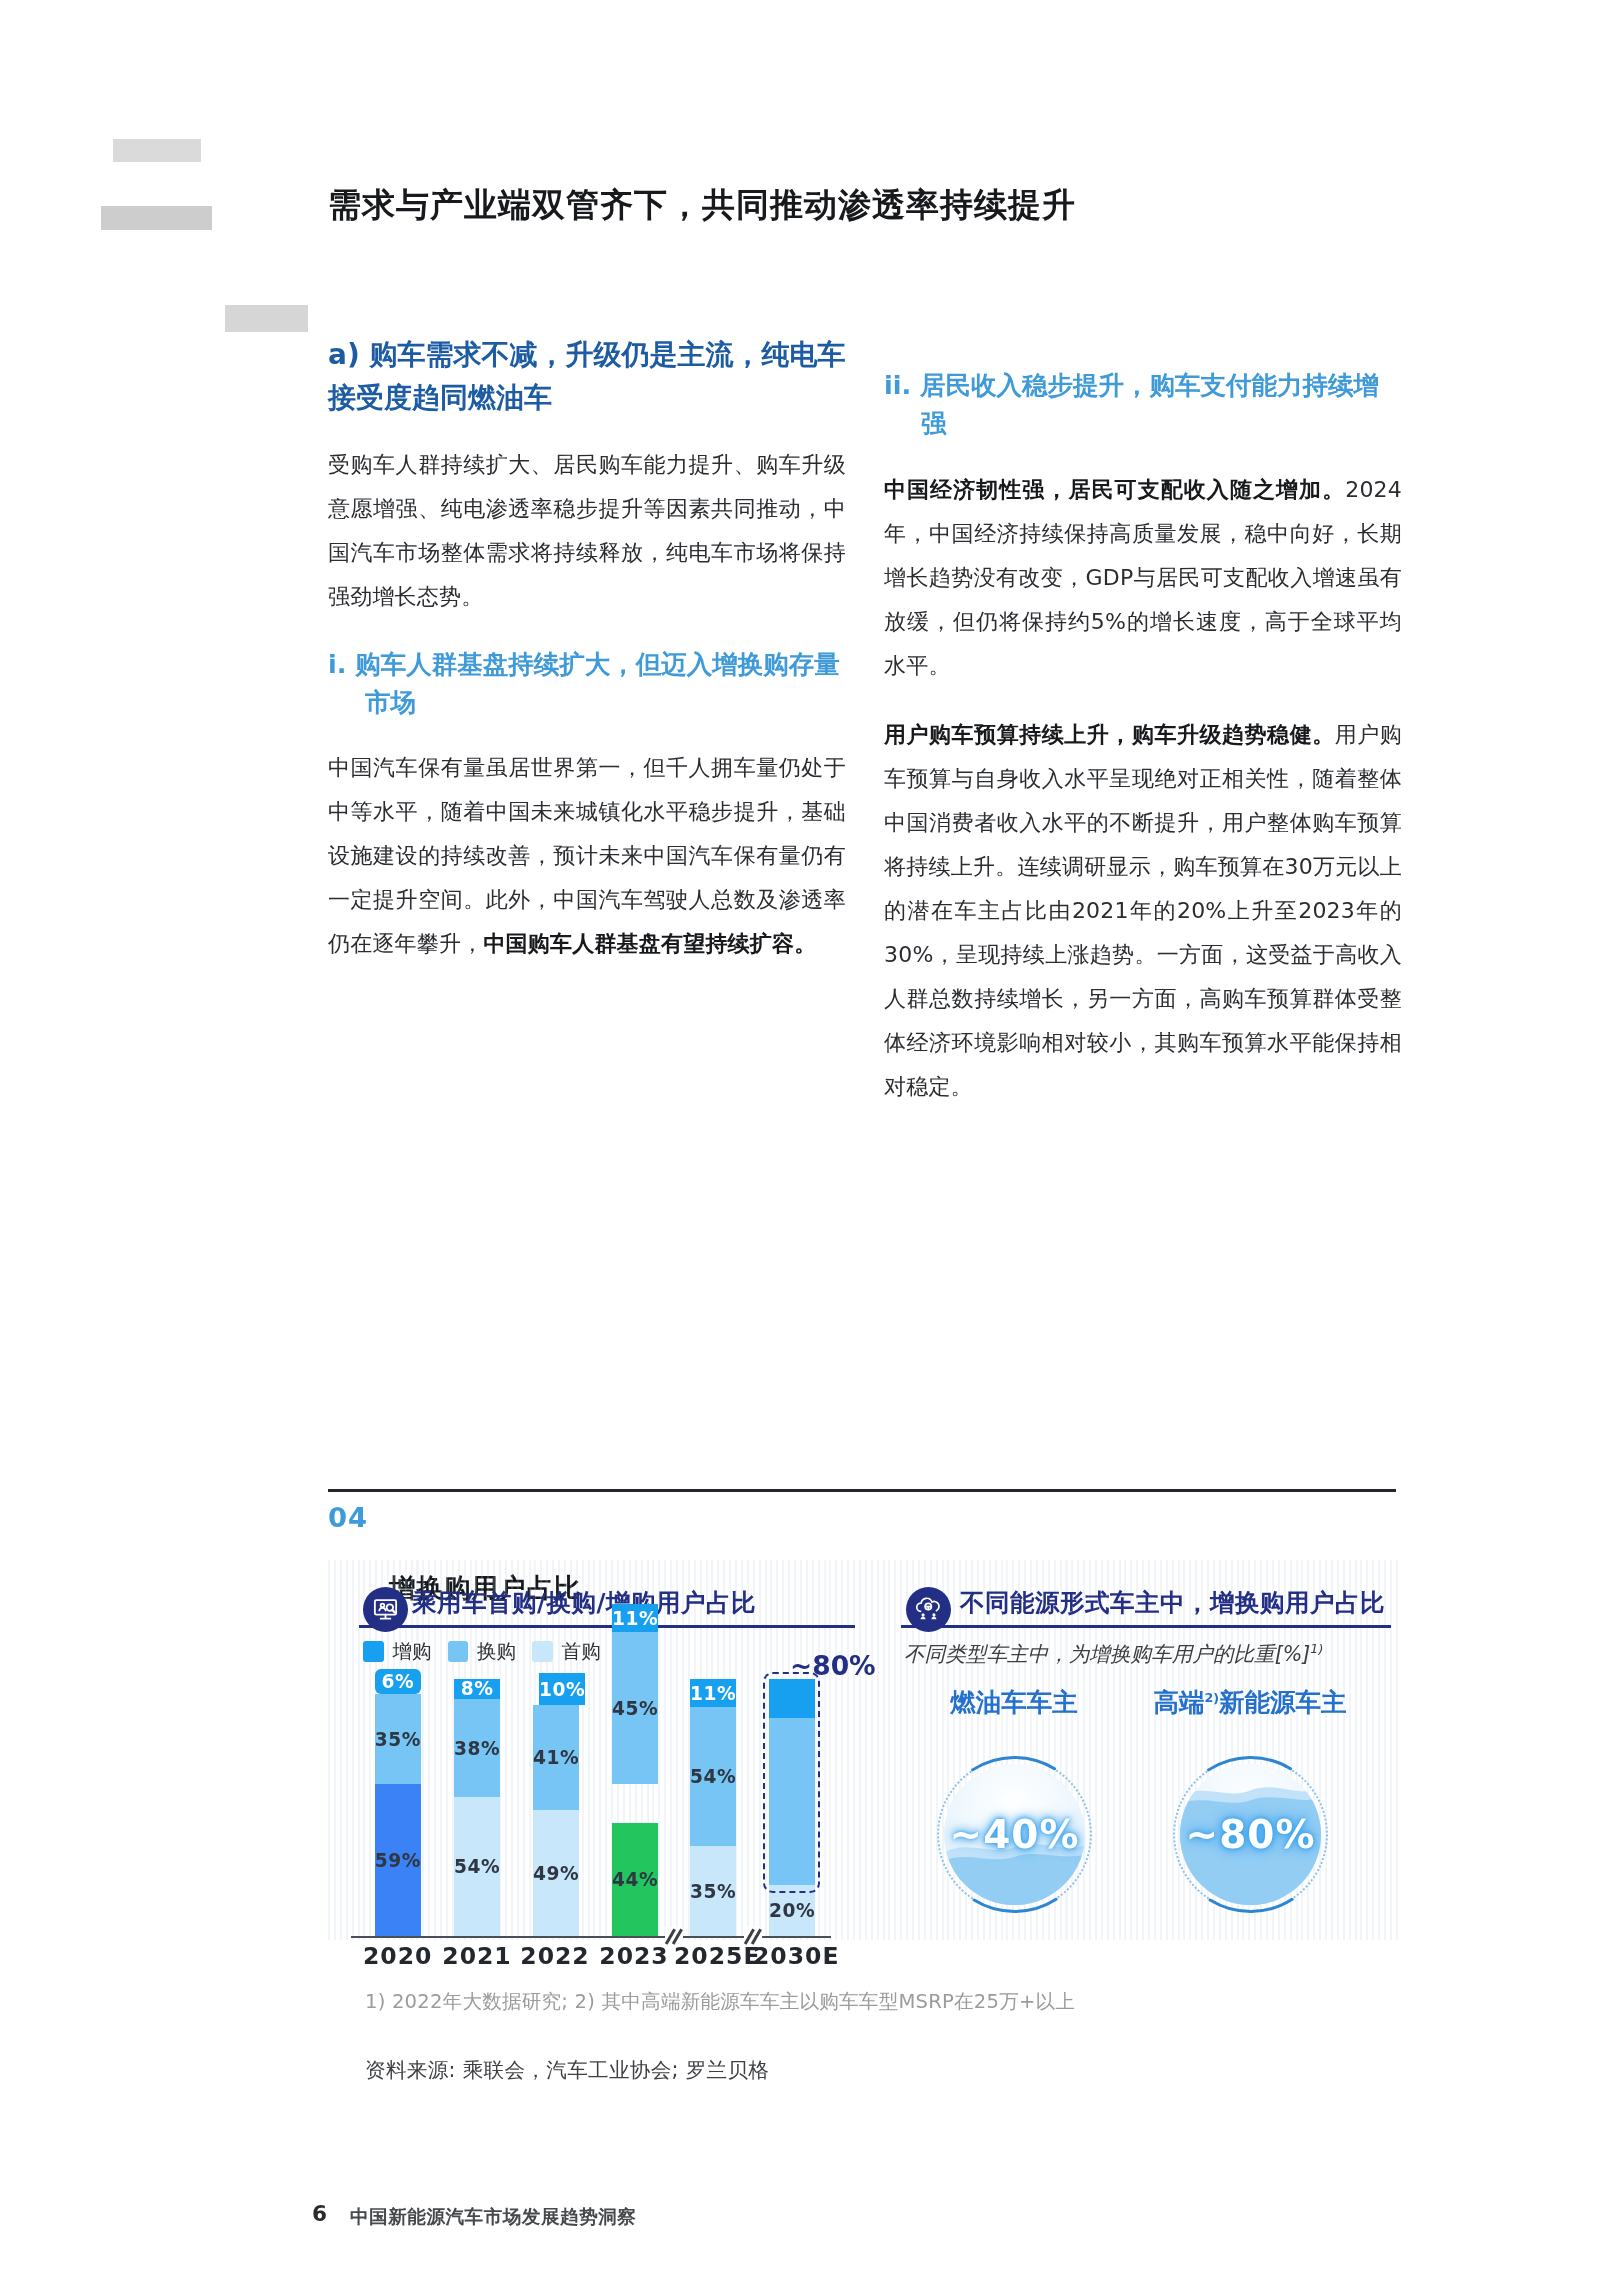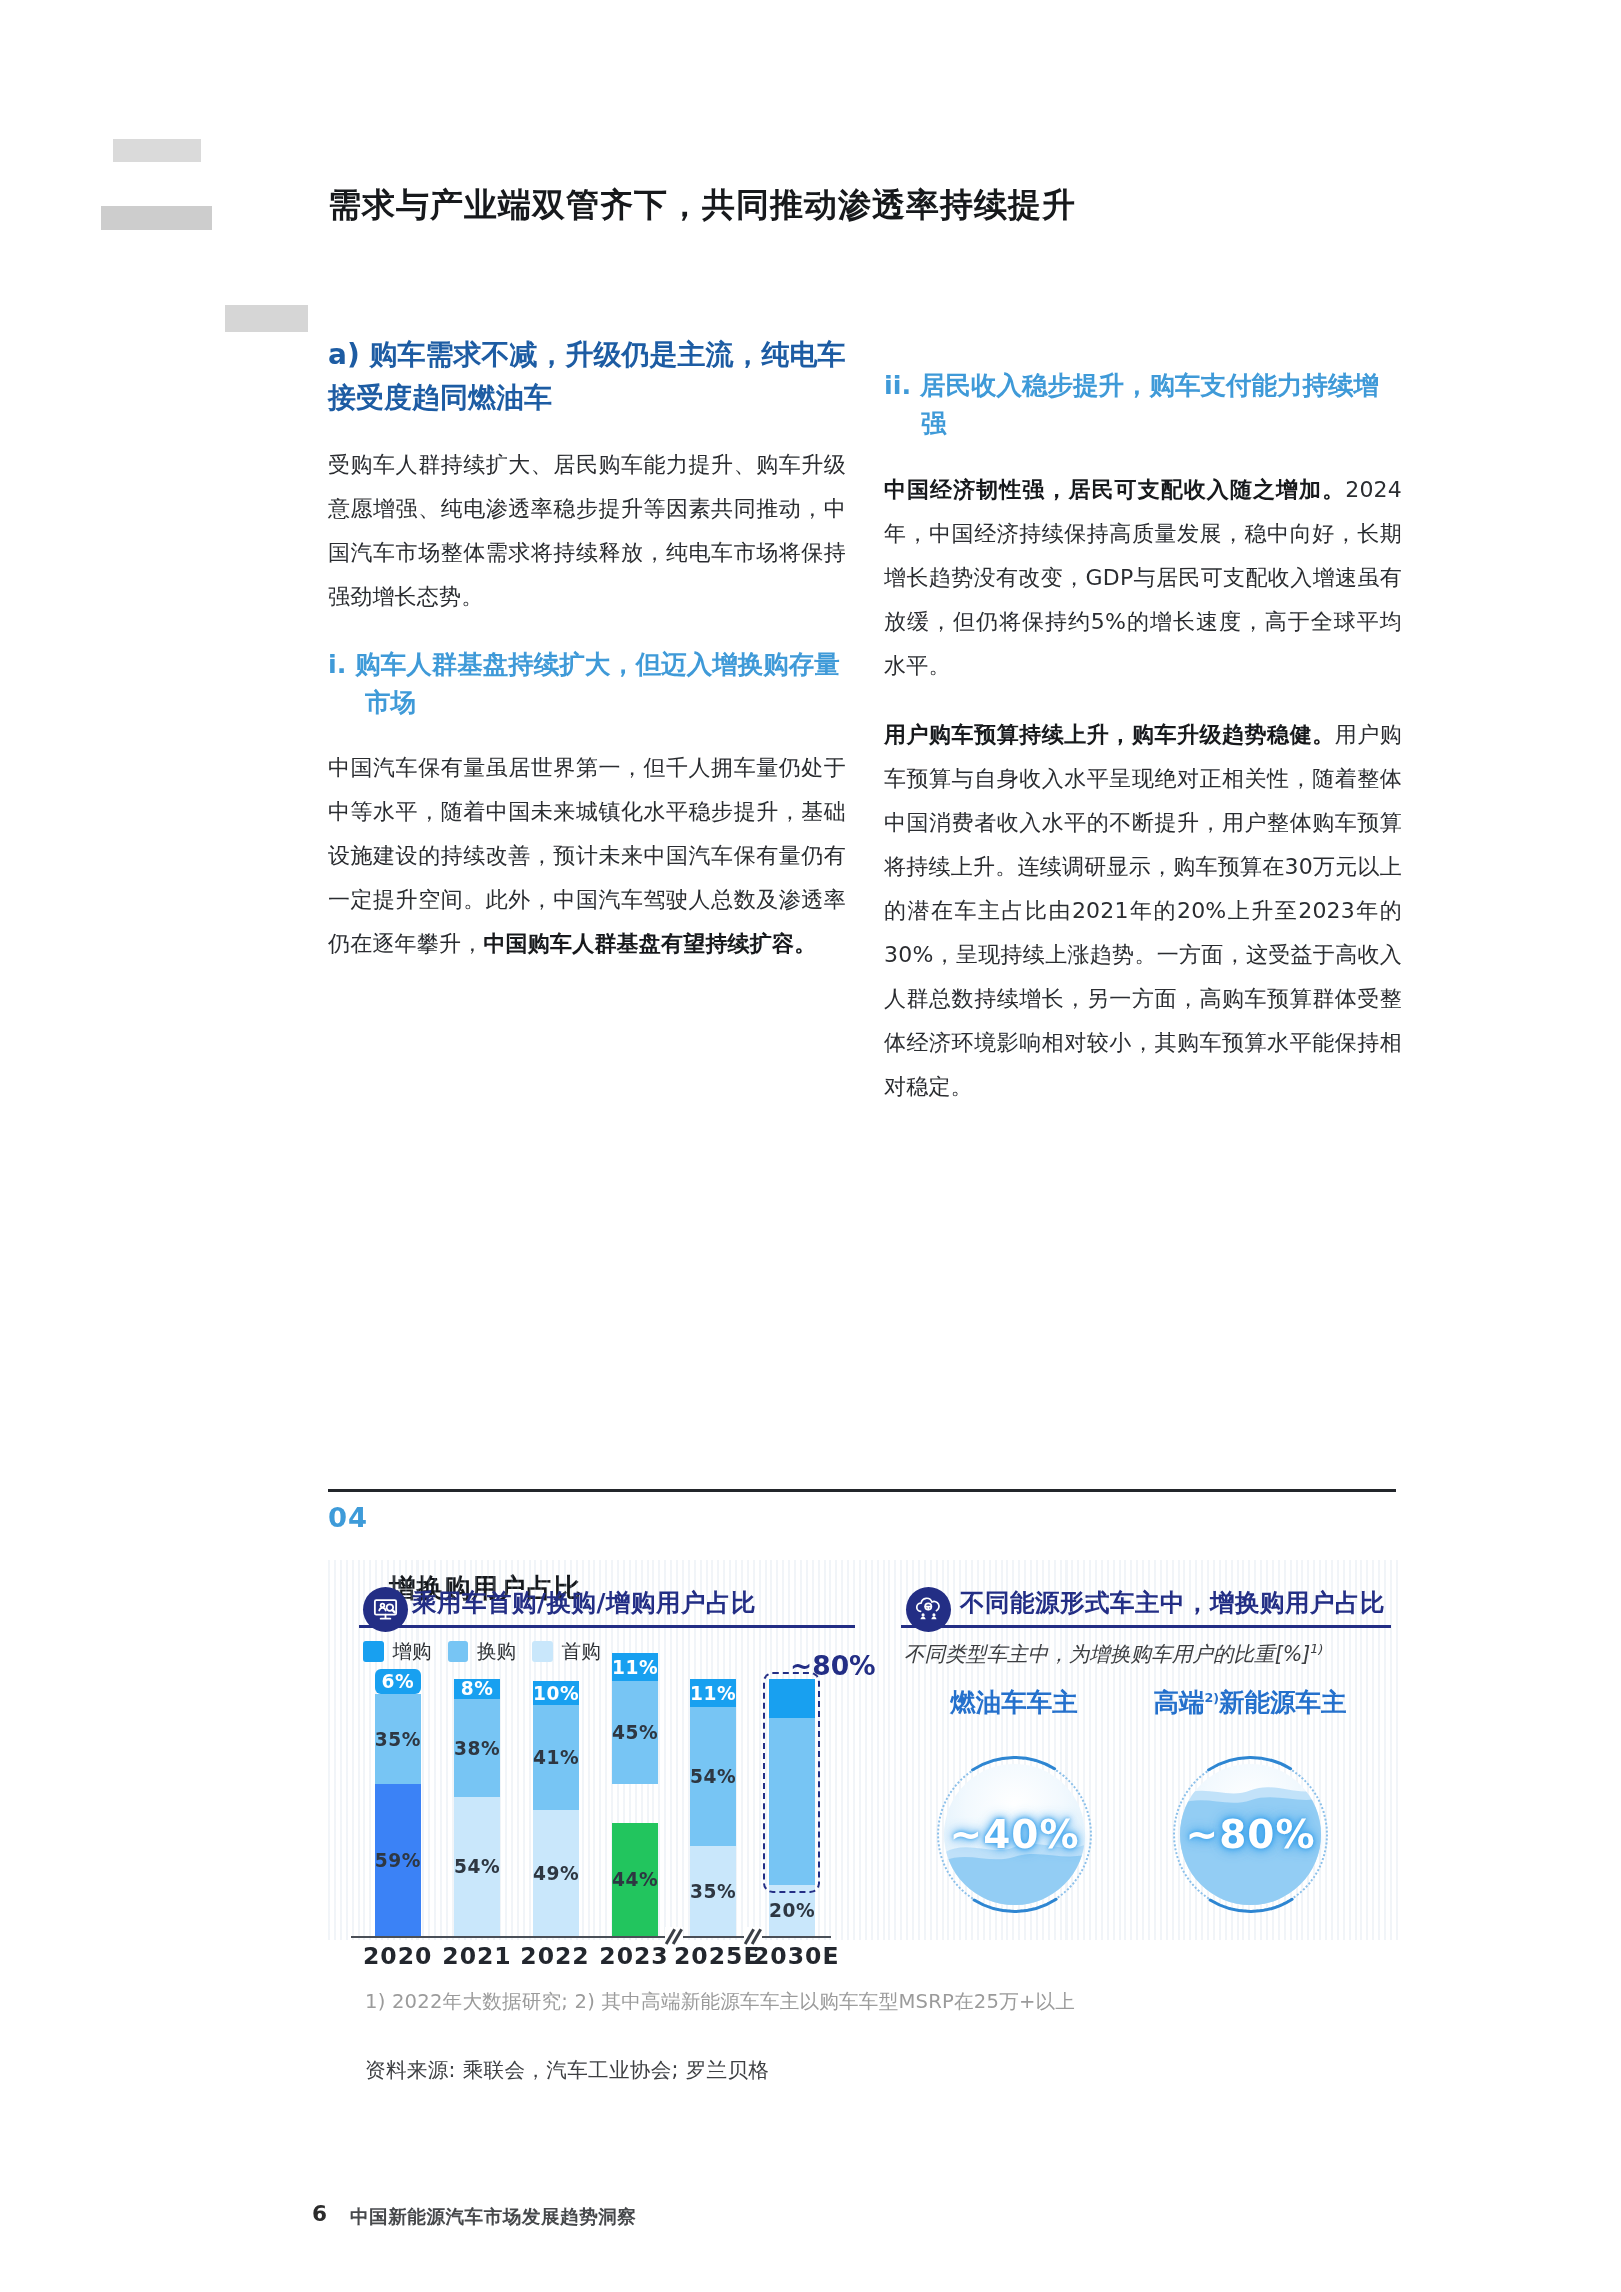--- a/index.html
+++ b/index.html
@@ -145,36 +145,36 @@
         </div>
         <div class="seg" style="background: rgb(119, 197, 244); height: 98px;">
           <span class="seglab" style="color: rgb(46, 55, 66);">38%</span>
         </div>
         <div class="seg" style="background: rgb(201, 231, 251); height: 139px;">
           <span class="seglab" style="color: rgb(46, 55, 66);">54%</span>
         </div>
       </div>
       <div class="xlab" style="left: 71px;">2021</div>
       <div class="bar" style="left: 166px;">
-        <div class="seg" style="background: rgb(24, 160, 240); height: 24px;">
+        <div class="seg" style="background: rgb(24, 160, 240); height: 32px; margin-left: 6px;">
           <span class="seglab" style="color: rgb(255, 255, 255);">10%</span>
         </div>
         <div class="seg" style="background: rgb(119, 197, 244); height: 105px;">
           <span class="seglab" style="color: rgb(46, 55, 66);">41%</span>
         </div>
         <div class="seg" style="background: rgb(201, 231, 251); height: 126px;">
           <span class="seglab" style="color: rgb(46, 55, 66);">49%</span>
         </div>
       </div>
       <div class="xlab" style="left: 149px;">2022</div>
       <div class="bar" style="left: 245px;">
         <div class="seg" style="background: rgb(24, 160, 240); height: 28px;">
           <span class="seglab" style="color: rgb(255, 255, 255);">11%</span>
         </div>
-        <div class="seg" style="background: rgb(119, 197, 244); height: 103px;">
+        <div class="seg" style="background: rgb(119, 197, 244); height: 152px;">
           <span class="seglab" style="color: rgb(46, 55, 66);">45%</span>
         </div>
         <div class="seg" style="background: #22c55e; height: 113px; margin-top: 39px;">
           <span class="seglab" style="color: rgb(46, 55, 66);">44%</span>
         </div>
       </div>
       <div class="xlab" style="left: 228px;">2023</div>
       <div class="bar" style="left: 323px;">
         <div class="seg" style="background: rgb(24, 160, 240); height: 28px;">
           <span class="seglab" style="color: rgb(255, 255, 255);">11%</span>

